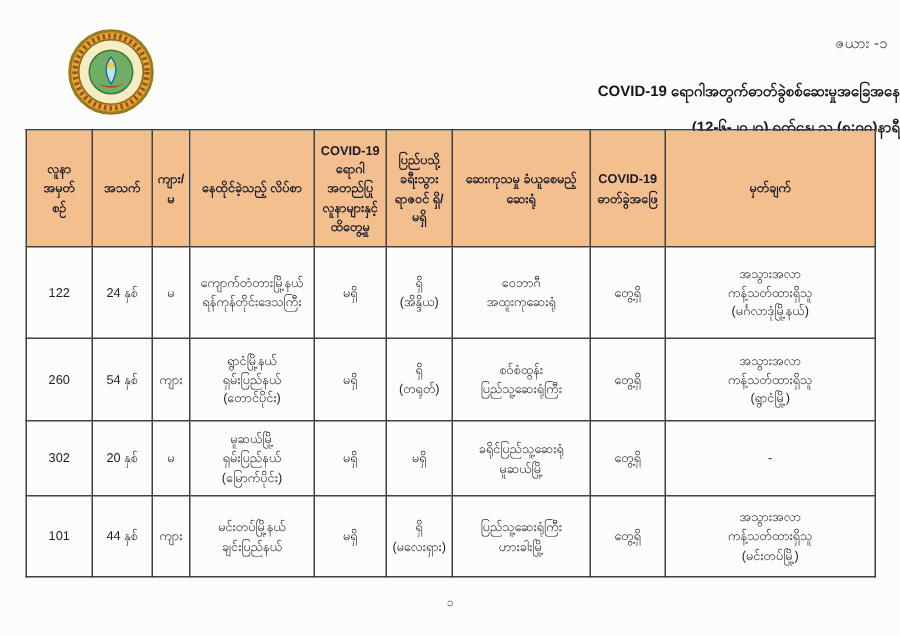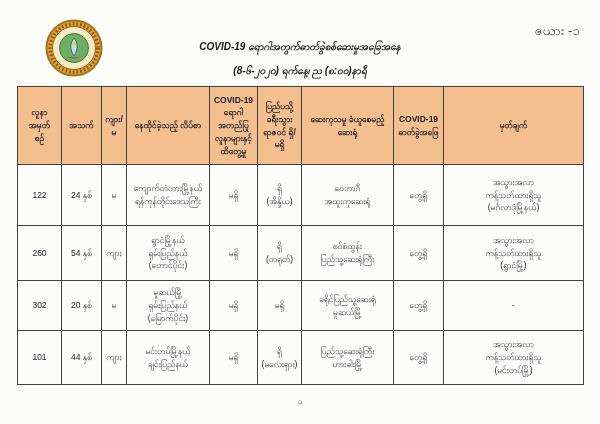--- a/index.html
+++ b/index.html
@@ -4,24 +4,24 @@
 <style>
   * { margin:0; padding:0; box-sizing:border-box; }
   html,body { width:600px; height:424px; }
   body { font-family:"Liberation Sans", sans-serif; background:#ffffff; }
   .page {
     position:relative; width:600px; height:424px; background:#fcfcfb;
     color:#1d1d26; overflow:hidden;
   }
   .logo { position:absolute; left:44px; top:18px; width:60px; height:60px; }
   .ref-tag {
-    position:absolute; right:20px; top:22px; font-size:13px; color:#3a3a3a;
+    position:absolute; right:8px; top:22px; font-size:10px; color:#3a3a3a;
     letter-spacing:0.2px;
   }
-  .titles { position:absolute; top:40px; left:0; width:100%; text-align:center;font-style:italic; }
+  .titles { position:absolute; top:54px; left:0; width:100%; text-align:right; }
   .title-line1 { font-size:10px; font-weight:bold; color:#161616; }
   .title-line2 { font-size:10px; font-weight:bold; color:#161616; margin-top:9px; }
   table.report {
     position:absolute; left:17px; top:86px; width:566px;
     border-collapse:collapse; table-layout:fixed;
   }
   table.report th, table.report td {
     border:1px solid #414141; text-align:center; vertical-align:middle;
     white-space:pre-line; padding:2px 1px; overflow:hidden;
   }
@@ -56,21 +56,21 @@
       <path d="M30 20 C34 25 34.5 31 30 38 C25.5 31 26 25 30 20 Z" fill="#bfe3f2" stroke="#2d6e8f" stroke-width="1"></path>
       <path d="M22 38 Q30 43 38 38 Q30 41 22 38 Z" fill="#c0392b"></path>
       <circle cx="30" cy="25.5" r="2.2" fill="#f4d03f"></circle>
     </svg>
   </div>
 
   <div class="ref-tag">ဇယား -၁</div>
 
   <div class="titles">
     <div class="title-line1">COVID-19 ရောဂါအတွက်ဓာတ်ခွဲစစ်ဆေးမှုအခြေအနေ</div>
-    <div class="title-line2">(8-၆-၂၀၂၀) ရက်နေ့၊ ည (၈:၀၀)နာရီ</div>
+    <div class="title-line2">(12-၆-၂၀၂၀) ရက်နေ့၊ ည (၈:၀၀)နာရီ</div>
   </div>
 
   <table class="report">
     <colgroup>
       <col style="width:44px">
         <col style="width:40px">
         <col style="width:25px">
       <col style="width:83px">
         <col style="width:48px">
         <col style="width:44px">

